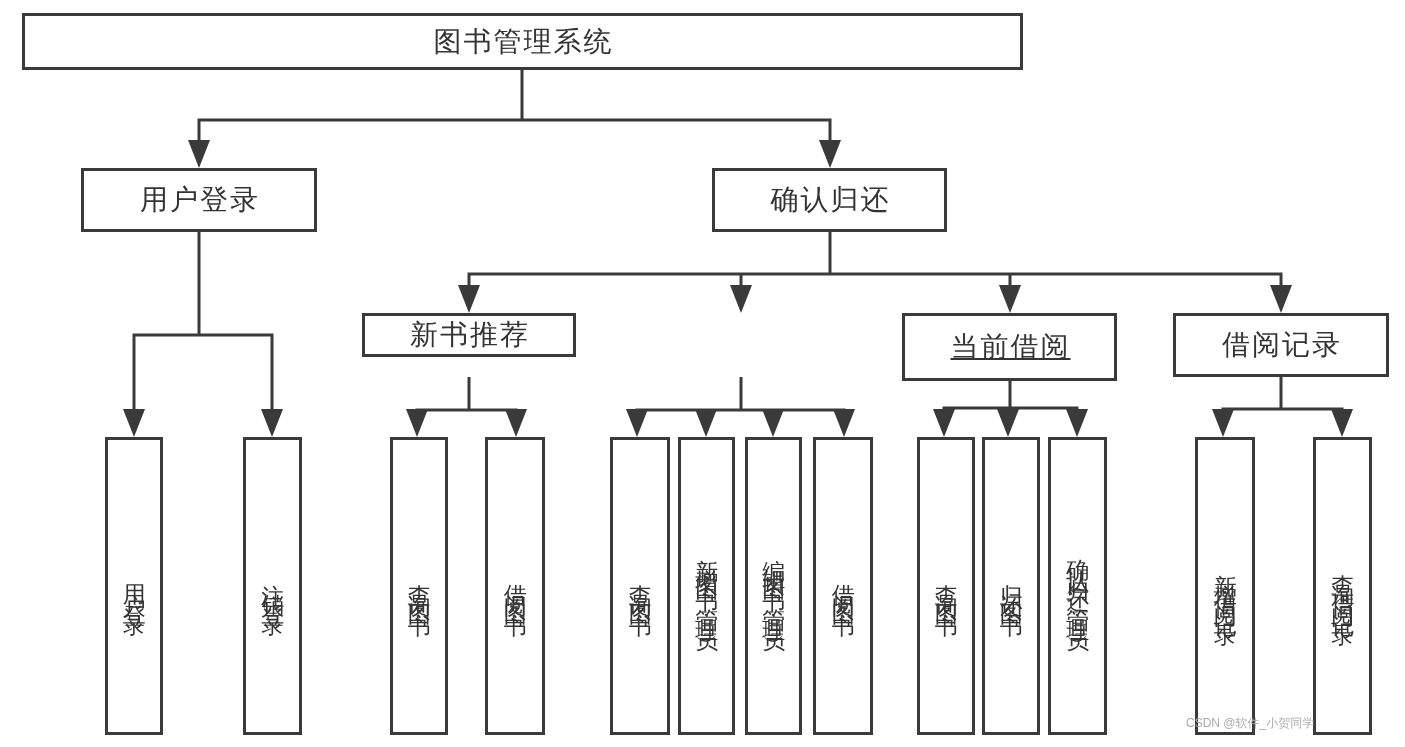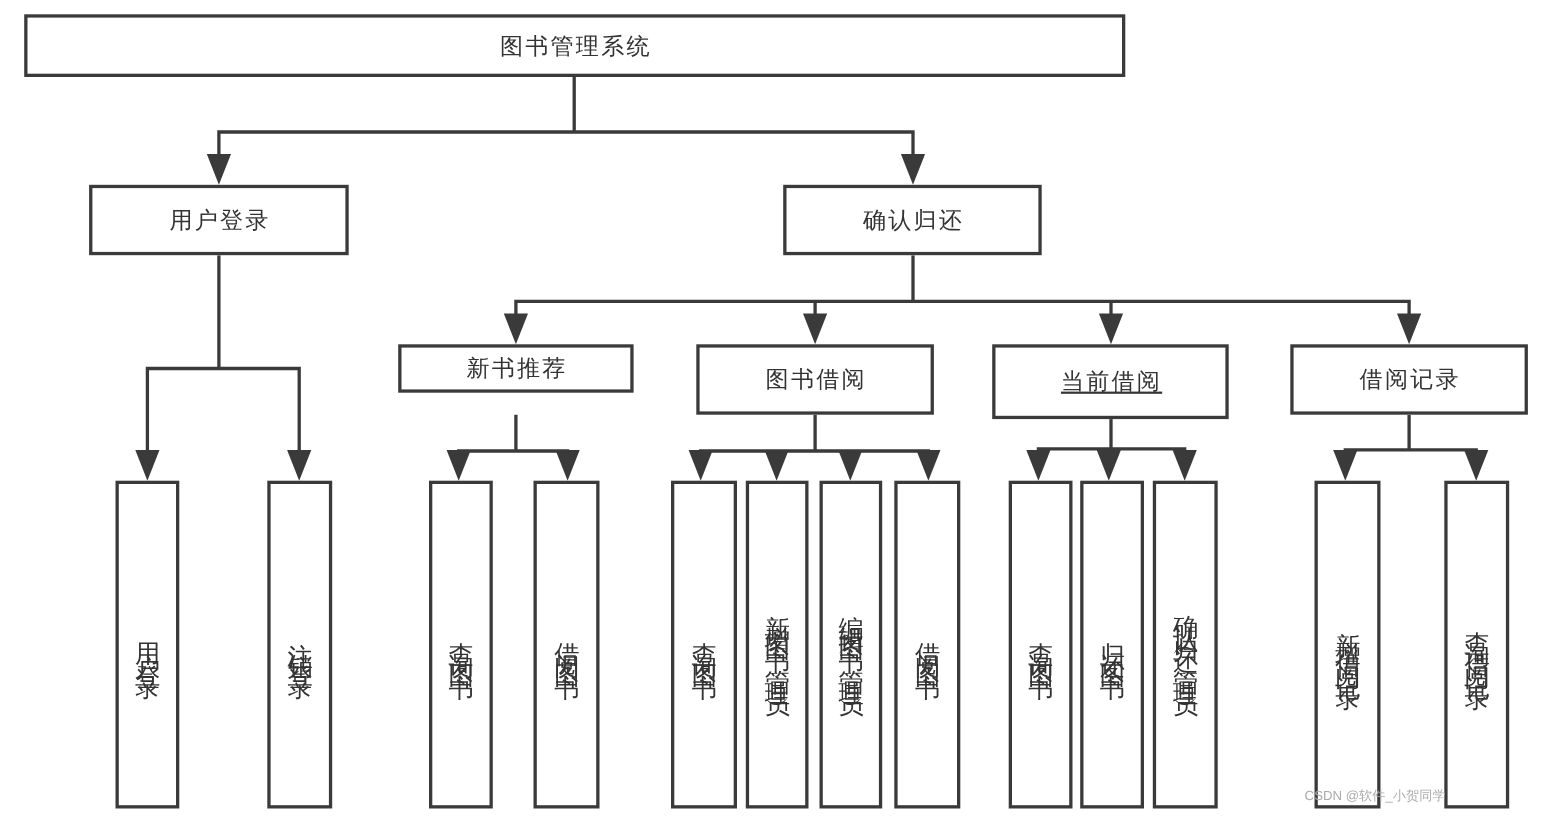--- a/index.html
+++ b/index.html
@@ -27,21 +27,21 @@
     background: #ffffff;
     border: 3px solid #3a3a3a;
     display: flex;
     align-items: center;
     justify-content: center;
     color: #333333;
     z-index: 2;
   }
 
   .hbox {
-    font-size: 21px;
+    font-size: 28px;
     letter-spacing: 2px;
     text-indent: 2px;
     white-space: nowrap;
   }
 
   .vbox .vtext {
     writing-mode: vertical-rl;
     text-orientation: mixed;
     font-size: 23px;
     letter-spacing: 10px;
@@ -134,21 +134,20 @@
       <polygon points="1331,409 1353,409 1342,437"></polygon>
     </g>
   </svg>
 
   <div class="node hbox n-root">图书管理系统</div>
 
   <div class="node hbox n-user-login">用户登录</div>
   <div class="node hbox n-book-mgmt">确认归还</div>
 
   <div class="node hbox n-new-book-rec">新书推荐</div>
-  <div class="node hbox n-book-borrow">图书借阅</div>
   <div class="node hbox n-current-borrow">当前借阅</div>
   <div class="node hbox n-borrow-records">借阅记录</div>
 
   <div class="node vbox leaf n-leaf-user-login">
     <span class="vtext">用户登录</span>
   </div>
   <div class="node vbox leaf n-leaf-logout">
     <span class="vtext">注销登录</span>
   </div>
   <div class="node vbox leaf n-leaf-query-book-1">

